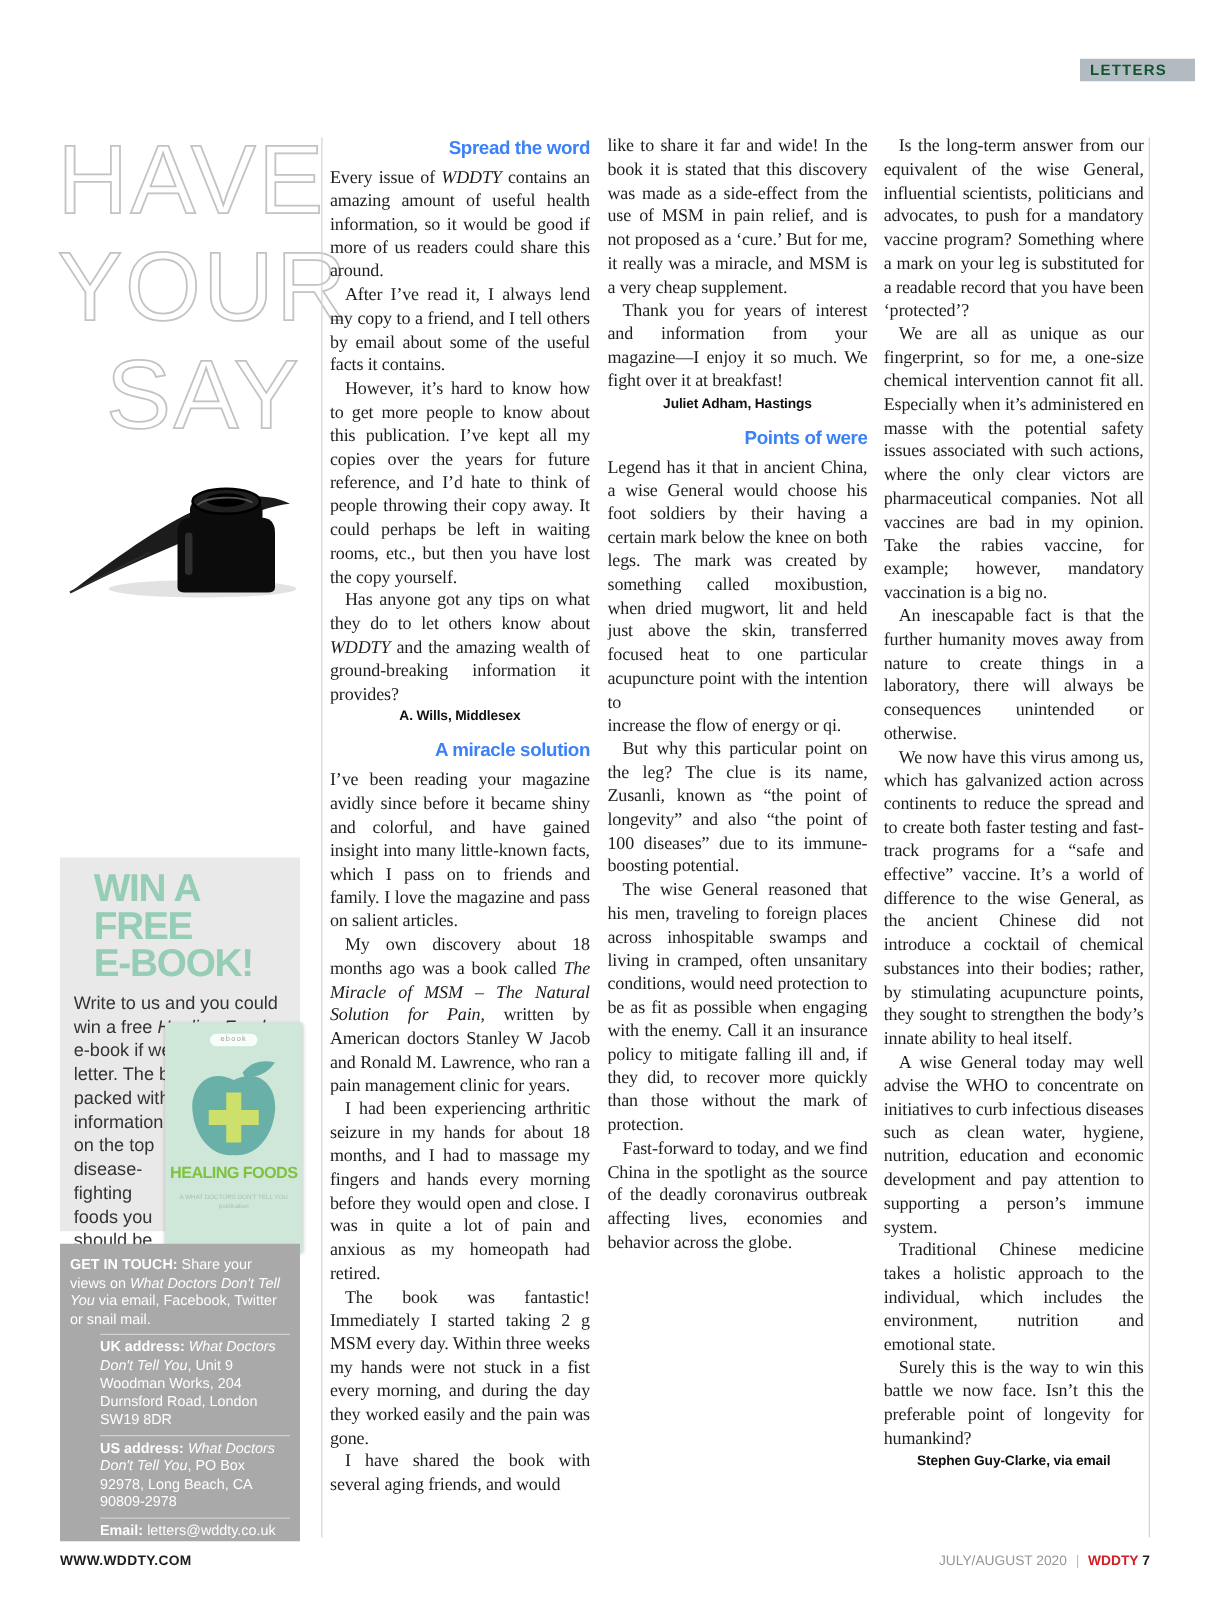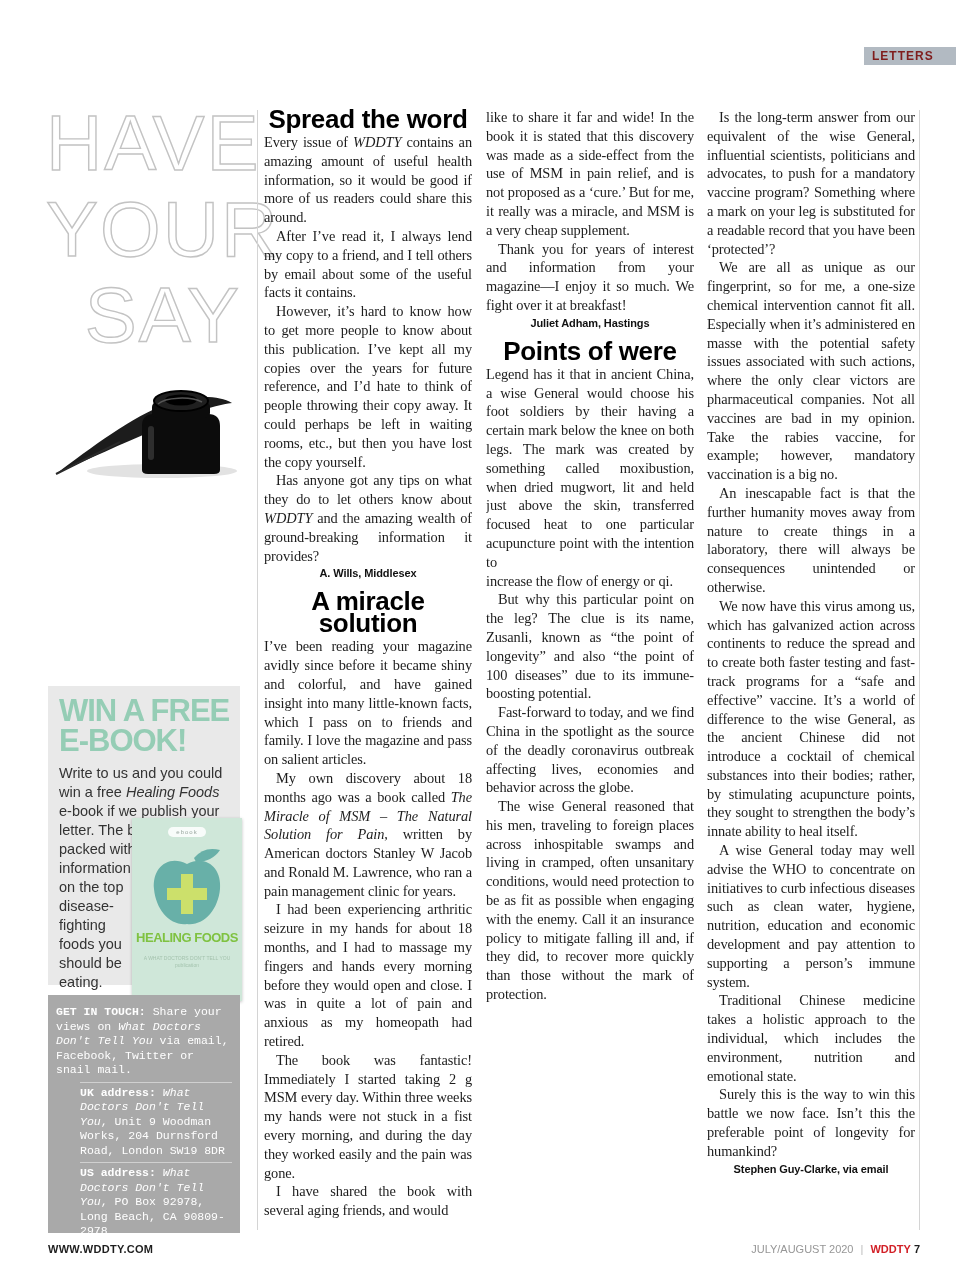--- a/index.html
+++ b/index.html
@@ -1,65 +1,65 @@
 <!DOCTYPE html>
 <html><head>
 <meta charset="utf-8">
 <style>
   html,body{margin:0;padding:0;background:#fff;}
   .page{position:relative;width:971px;height:1280px;background:#ffffff;overflow:hidden;
         font-family:"Liberation Serif",serif;color:#1d1d1d;}
 
   
   .letters-bar{position:absolute;left:864px;top:47px;width:92px;height:18px;background:#b2bac2;
-               color:#7f1d1d;font-family:"Liberation Sans",sans-serif;font-weight:bold;font-size:12px;
+               color:#14532d;font-family:"Liberation Sans",sans-serif;font-weight:bold;font-size:12px;
                line-height:18px;padding-left:8px;letter-spacing:1px;box-sizing:border-box;}
 
   
   .masthead{position:absolute;left:46px;top:100px;width:195px;text-align:right;
             font-family:"Liberation Sans",sans-serif;font-weight:100;
             color:transparent;-webkit-text-stroke:1.4px #c3c3c3;}
   .masthead .mline{display:block;font-size:78px;line-height:86px;letter-spacing:2px;}
 
   .ink-art{position:absolute;left:50px;top:352px;width:192px;height:128px;}
 
   
   .promo{position:absolute;left:48px;top:686px;width:192px;height:299px;background:#e9e9e9;
          box-sizing:border-box;padding:10px 10px 0 11px;font-family:"Liberation Sans",sans-serif;}
-  .promo-title{font-weight:bold;font-size:31px;line-height:30px;color:#95cdb5;letter-spacing:-1px;}
+  .promo-title{font-weight:bold;font-size:31px;line-height:30px;color:#95cdb5;letter-spacing:-1px;margin-left:16px;}
   .promo-body{margin-top:8px;font-size:14.5px;line-height:19px;color:#333;}
   .promo-narrow{width:80px;font-size:14.5px;line-height:19px;color:#333;}
   .book-cover{position:absolute;left:84px;top:132px;width:110px;height:183px;background:#cfe7d9;
               box-shadow:0 1px 3px rgba(0,0,0,.25);text-align:center;}
   .ebadge{display:inline-block;margin-top:9px;background:rgba(255,255,255,.85);color:#9aa7a0;
           font-size:6px;line-height:10px;padding:0 8px;border-radius:5px;letter-spacing:1px;}
   .apple{display:block;margin:4px auto 0;}
   .cover-title{font-weight:bold;font-size:13px;letter-spacing:-0.5px;color:#7fc241;
                font-family:"Liberation Sans",sans-serif;margin-top:2px;}
   .cover-sub{font-size:5px;color:#a4c3ae;margin-top:10px;line-height:7px;}
 
   
   .contact{position:absolute;left:48px;top:995px;width:192px;height:238px;background:#a9a9a9;
-           box-sizing:border-box;padding:7px 8px;font-family:Liberation Mono, monospace;
+           box-sizing:border-box;padding:7px 8px;font-family:Liberation Sans, sans-serif;
            font-size:11.5px;line-height:14.5px;color:#fff;}
   .contact .entry{padding:3px 0 4px;}
   .contact .entry + .entry{border-top:1px solid rgba(255,255,255,.45);margin-left:24px;}
   .contact b{font-weight:bold;}
   .contact i{font-style:italic;}
 
   
   .vrule{position:absolute;top:110px;width:1px;height:1120px;background:#d4d4d4;}
 
   
   .col{position:absolute;top:108px;width:208px;height:1132px;overflow:hidden;
        font-size:14.4px;line-height:18.8px;text-align:justify;letter-spacing:-0.1px;}
   .col p{margin:0;}
   .col p.ind{text-indent:12px;}
-  .col h3{font-family:"Liberation Sans",sans-serif;font-weight:bold;font-size:26px;line-height:22px;
-          color:#000000;margin:10px 0 3px;text-align:center;letter-spacing:-0.3px;}
+  .col h3{font-family:"Liberation Sans",sans-serif;font-weight:bold;font-size:15px;line-height:22px;
+          color:#3b82f6;margin:10px 0 3px;text-align:right;letter-spacing:-0.3px;}
   .col h3.first{margin-top:0;}
   .col .sig{font-family:"Liberation Sans",sans-serif;font-weight:bold;font-size:11px;line-height:14px;
             color:#111;margin:1px 0 8px;text-align:center;}
   .pullquote{margin:16px 0 10px;text-align:center;font-size:25px;line-height:31px;color:#1b1b1b;
              text-indent:0;letter-spacing:-0.5px;}
   .pullquote .qmark{color:#3fa3d7;font-size:27px;letter-spacing:0;}
 
   
   .footer-left{position:absolute;left:48px;top:1243px;font-family:Liberation Sans, sans-serif;
                font-weight:bold;font-size:11px;color:#1e1e1e;letter-spacing:.3px;}
@@ -144,22 +144,22 @@
       <p class="ind">I have shared the book with several aging friends, and would</p>
     </div>
   <div class="col" style="left:486px">
       <p>like to share it far and wide! In the book it is stated that this discovery was made as a side-effect from the use of MSM in pain relief, and is not proposed as a ‘cure.’ But for me, it really was a miracle, and MSM is a very cheap supplement.</p>
       <p class="ind">Thank you for years of interest and information from your magazine—I enjoy it so much. We fight over it at breakfast!</p>
       <div class="sig">Juliet Adham, Hastings</div>
       <h3>Points of were</h3>
       <p>Legend has it that in ancient China, a wise General would choose his foot soldiers by their having a certain mark below the knee on both legs. The mark was created by something called moxibustion, when dried mugwort, lit and held just above the skin, transferred focused heat to one particular acupuncture point with the intention to</p>
       <p>increase the flow of energy or qi.</p>
       <p class="ind">But why this particular point on the leg? The clue is its name, Zusanli, known as “the point of longevity” and also “the point of 100 diseases” due to its immune-boosting potential.</p>
+      <p class="ind">The wise General reasoned that his men, traveling to foreign places across inhospitable swamps and living in cramped, often unsanitary conditions, would need protection to be as fit as possible when engaging with the enemy. Call it an insurance policy to mitigate falling ill and, if they did, to recover more quickly than those without the mark of protection.</p>
       <p class="ind">Fast-forward to today, and we find China in the spotlight as the source of the deadly coronavirus outbreak affecting lives, economies and behavior across the globe.</p>
-      <p class="ind">The wise General reasoned that his men, traveling to foreign places across inhospitable swamps and living in cramped, often unsanitary conditions, would need protection to be as fit as possible when engaging with the enemy. Call it an insurance policy to mitigate falling ill and, if they did, to recover more quickly than those without the mark of protection.</p>
     </div>
   <div class="col" style="left:707px">
       <p class="ind">Is the long-term answer from our equivalent of the wise General, influential scientists, politicians and advocates, to push for a mandatory vaccine program? Something where a mark on your leg is substituted for a readable record that you have been ‘protected’?</p>
       <p class="ind">We are all as unique as our fingerprint, so for me, a one-size chemical intervention cannot fit all. Especially when it’s administered en masse with the potential safety issues associated with such actions, where the only clear victors are pharmaceutical companies. Not all vaccines are bad in my opinion. Take the rabies vaccine, for example; however, mandatory vaccination is a big no.</p>
       <p class="ind">An inescapable fact is that the further humanity moves away from nature to create things in a laboratory, there will always be consequences unintended or otherwise.</p>
       <p class="ind">We now have this virus among us, which has galvanized action across continents to reduce the spread and to create both faster testing and fast-track programs for a “safe and effective” vaccine. It’s a world of difference to the wise General, as the ancient Chinese did not introduce a cocktail of chemical substances into their bodies; rather, by stimulating acupuncture points, they sought to strengthen the body’s innate ability to heal itself.</p>
       <p class="ind">A wise General today may well advise the WHO to concentrate on initiatives to curb infectious diseases such as clean water, hygiene, nutrition, education and economic development and pay attention to supporting a person’s immune system.</p>
       <p class="ind">Traditional Chinese medicine takes a holistic approach to the individual, which includes the environment, nutrition and emotional state.</p>
       <p class="ind">Surely this is the way to win this battle we now face. Isn’t this the preferable point of longevity for humankind?</p>
       <div class="sig">Stephen Guy-Clarke, via email</div>

